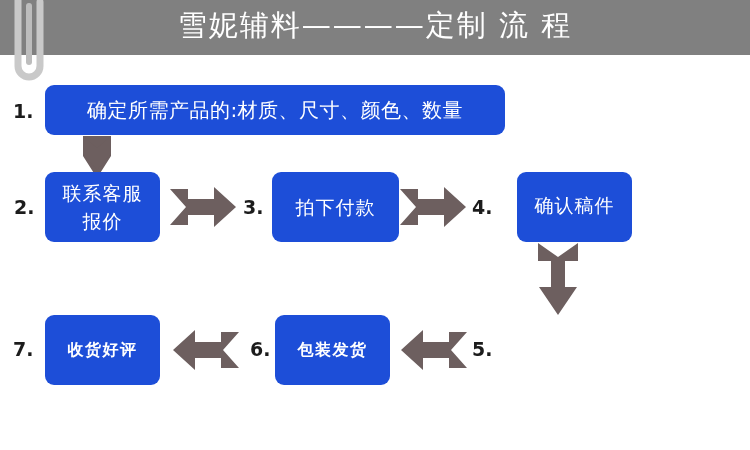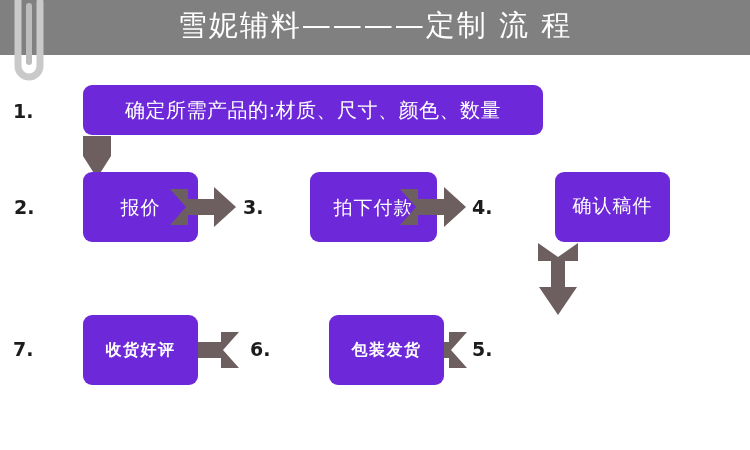--- a/index.html
+++ b/index.html
@@ -47,30 +47,29 @@
     left: 6px;
     top: -4px;
     width: 44px;
     height: 98px;
     z-index: 5;
   }
 
   
   .box {
     position: absolute;
-    background: #6d28d9;
+    background: #1d4ed8;
     border-radius: 9px;
     color: #ffffff;
     display: flex;
     align-items: center;
     justify-content: center;
     text-align: left;
     box-sizing: border-box;
     line-height: 1.5;
-    margin-left: 38px;
   }
   .box-wide {
     font-size: 20px;
     letter-spacing: 0.5px;
   }
   .box-reg {
     font-size: 19px;
     letter-spacing: 1px;
   }
   .box-bold {
@@ -109,20 +108,21 @@
   <div class="step-num" style="left:13px; top:100px;">1.</div>
   <div class="box box-wide" style="left:45px; top:85px; width:460px; height:50px;">确定所需产品的:材质、尺寸、颜色、数量</div>
 
   <svg class="arrow" style="left:74px; top:136px; width:46px; height:42px;" viewBox="0 0 46 42" xmlns="http://www.w3.org/2000/svg">
     <path d="M9 0 L37 0 L37 20 L23 42 L9 20 L9 0 L23 12 Z" fill="#6d5f5f"></path>
     <path d="M9 0 L23 12 L37 0 L37 18 L23 34 L9 18 Z" fill="#6d5f5f"></path>
   </svg>
 
   <div class="step-num" style="left:14px; top:196px;">2.</div>
   <div class="box box-reg" style="left:45px; top:172px; width:115px; height:70px; flex-direction:column;">
+    <span>联系客服</span>
     <span>报价</span>
   </div>
 
   <svg class="arrow" style="left:170px; top:185px; width:66px; height:44px;" viewBox="0 0 66 44" xmlns="http://www.w3.org/2000/svg">
     <path d="M0 4 L16 22 L0 40 L18 40 L18 30 L44 30 L44 42 L66 22 L44 2 L44 14 L18 14 L18 4 Z" fill="#6d5f5f"></path>
   </svg>
 
   <div class="step-num" style="left:243px; top:196px;">3.</div>
   <div class="box box-reg" style="left:272px; top:172px; width:127px; height:70px;">拍下付款</div>
 
@@ -137,21 +137,21 @@
     <path d="M4 0 L24 14 L44 0 L44 18 L31 18 L31 44 L43 44 L24 72 L5 44 L17 44 L17 18 L4 18 Z" fill="#6d5f5f"></path>
   </svg>
 
   <div class="step-num" style="left:472px; top:338px;">5.</div>
 
   <svg class="arrow" style="left:395px; top:328px; width:72px; height:44px;" viewBox="0 0 72 44" xmlns="http://www.w3.org/2000/svg">
     <path d="M72 4 L56 22 L72 40 L54 40 L54 30 L28 30 L28 42 L6 22 L28 2 L28 14 L54 14 L54 4 Z" fill="#6d5f5f"></path>
   </svg>
 
   <div class="step-num" style="left:250px; top:338px;">6.</div>
-  <div class="box box-bold" style="left:291px; top:315px; width:115px; height:70px;">包装发货</div>
+  <div class="box box-bold" style="left:275px; top:315px; width:115px; height:70px;">包装发货</div>
 
   <svg class="arrow" style="left:167px; top:328px; width:72px; height:44px;" viewBox="0 0 72 44" xmlns="http://www.w3.org/2000/svg">
     <path d="M72 4 L56 22 L72 40 L54 40 L54 30 L28 30 L28 42 L6 22 L28 2 L28 14 L54 14 L54 4 Z" fill="#6d5f5f"></path>
   </svg>
 
   <div class="step-num" style="left:13px; top:338px;">7.</div>
   <div class="box box-bold" style="left:45px; top:315px; width:115px; height:70px;">收货好评</div>
 
 </div>
 

